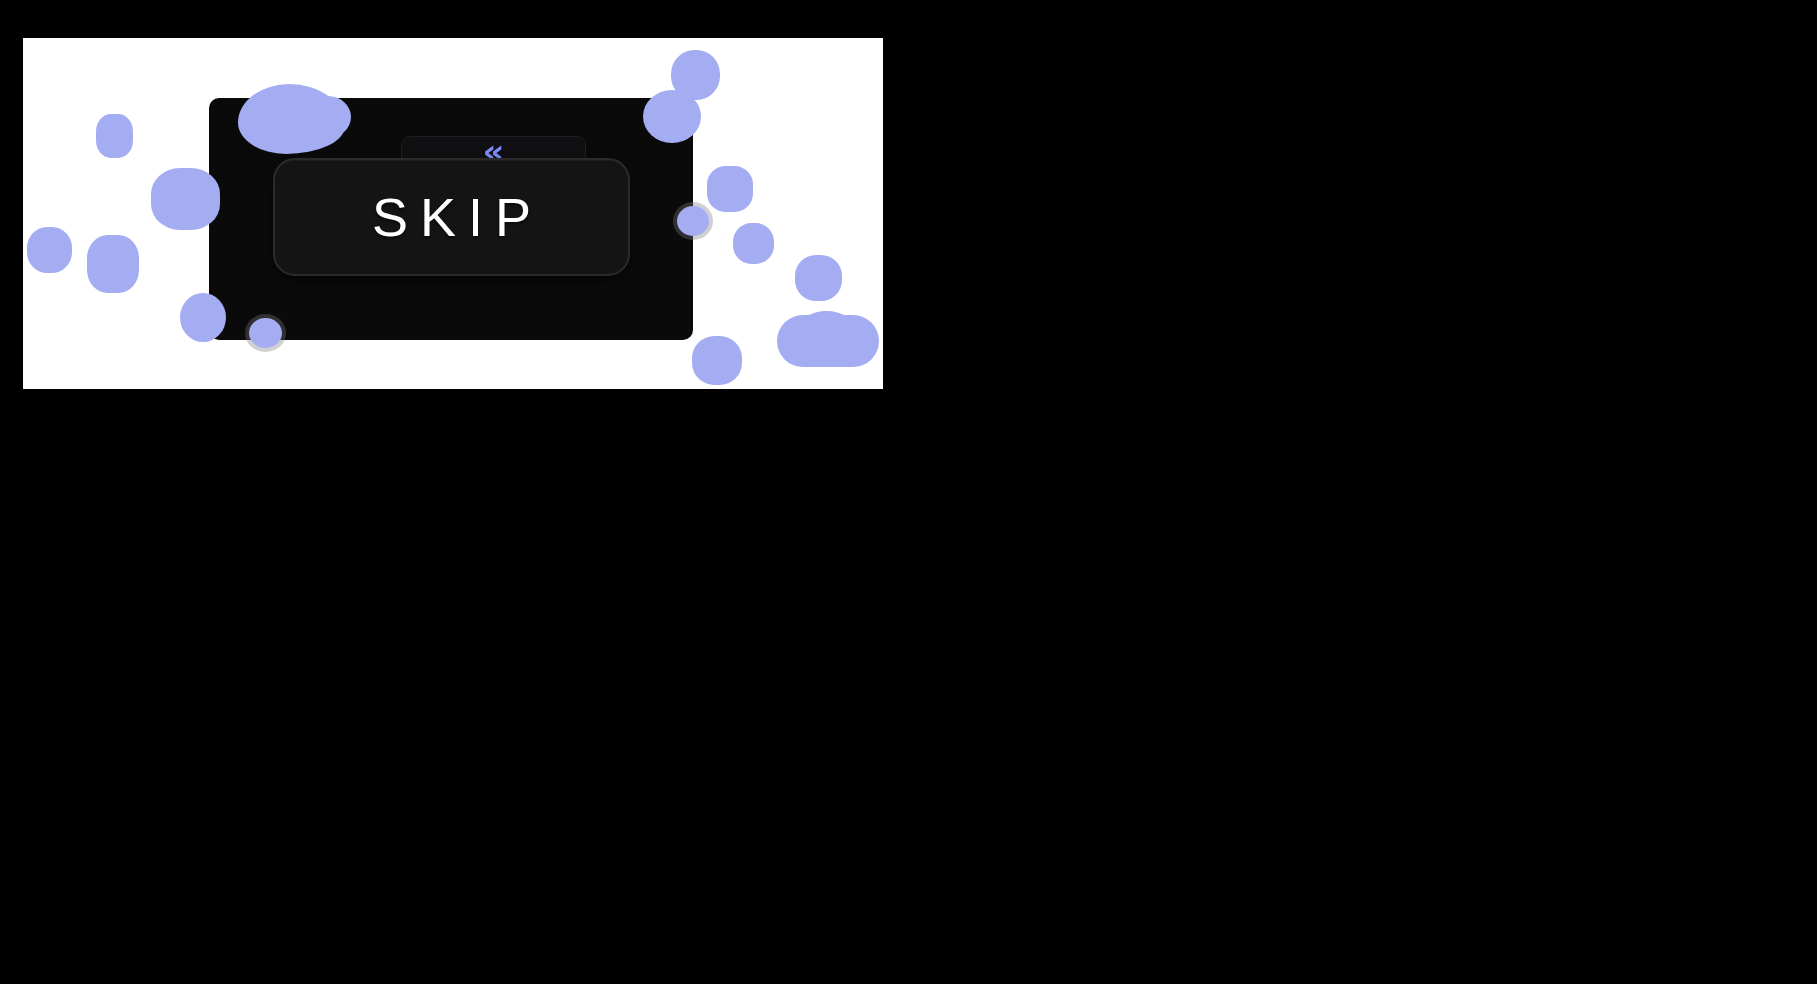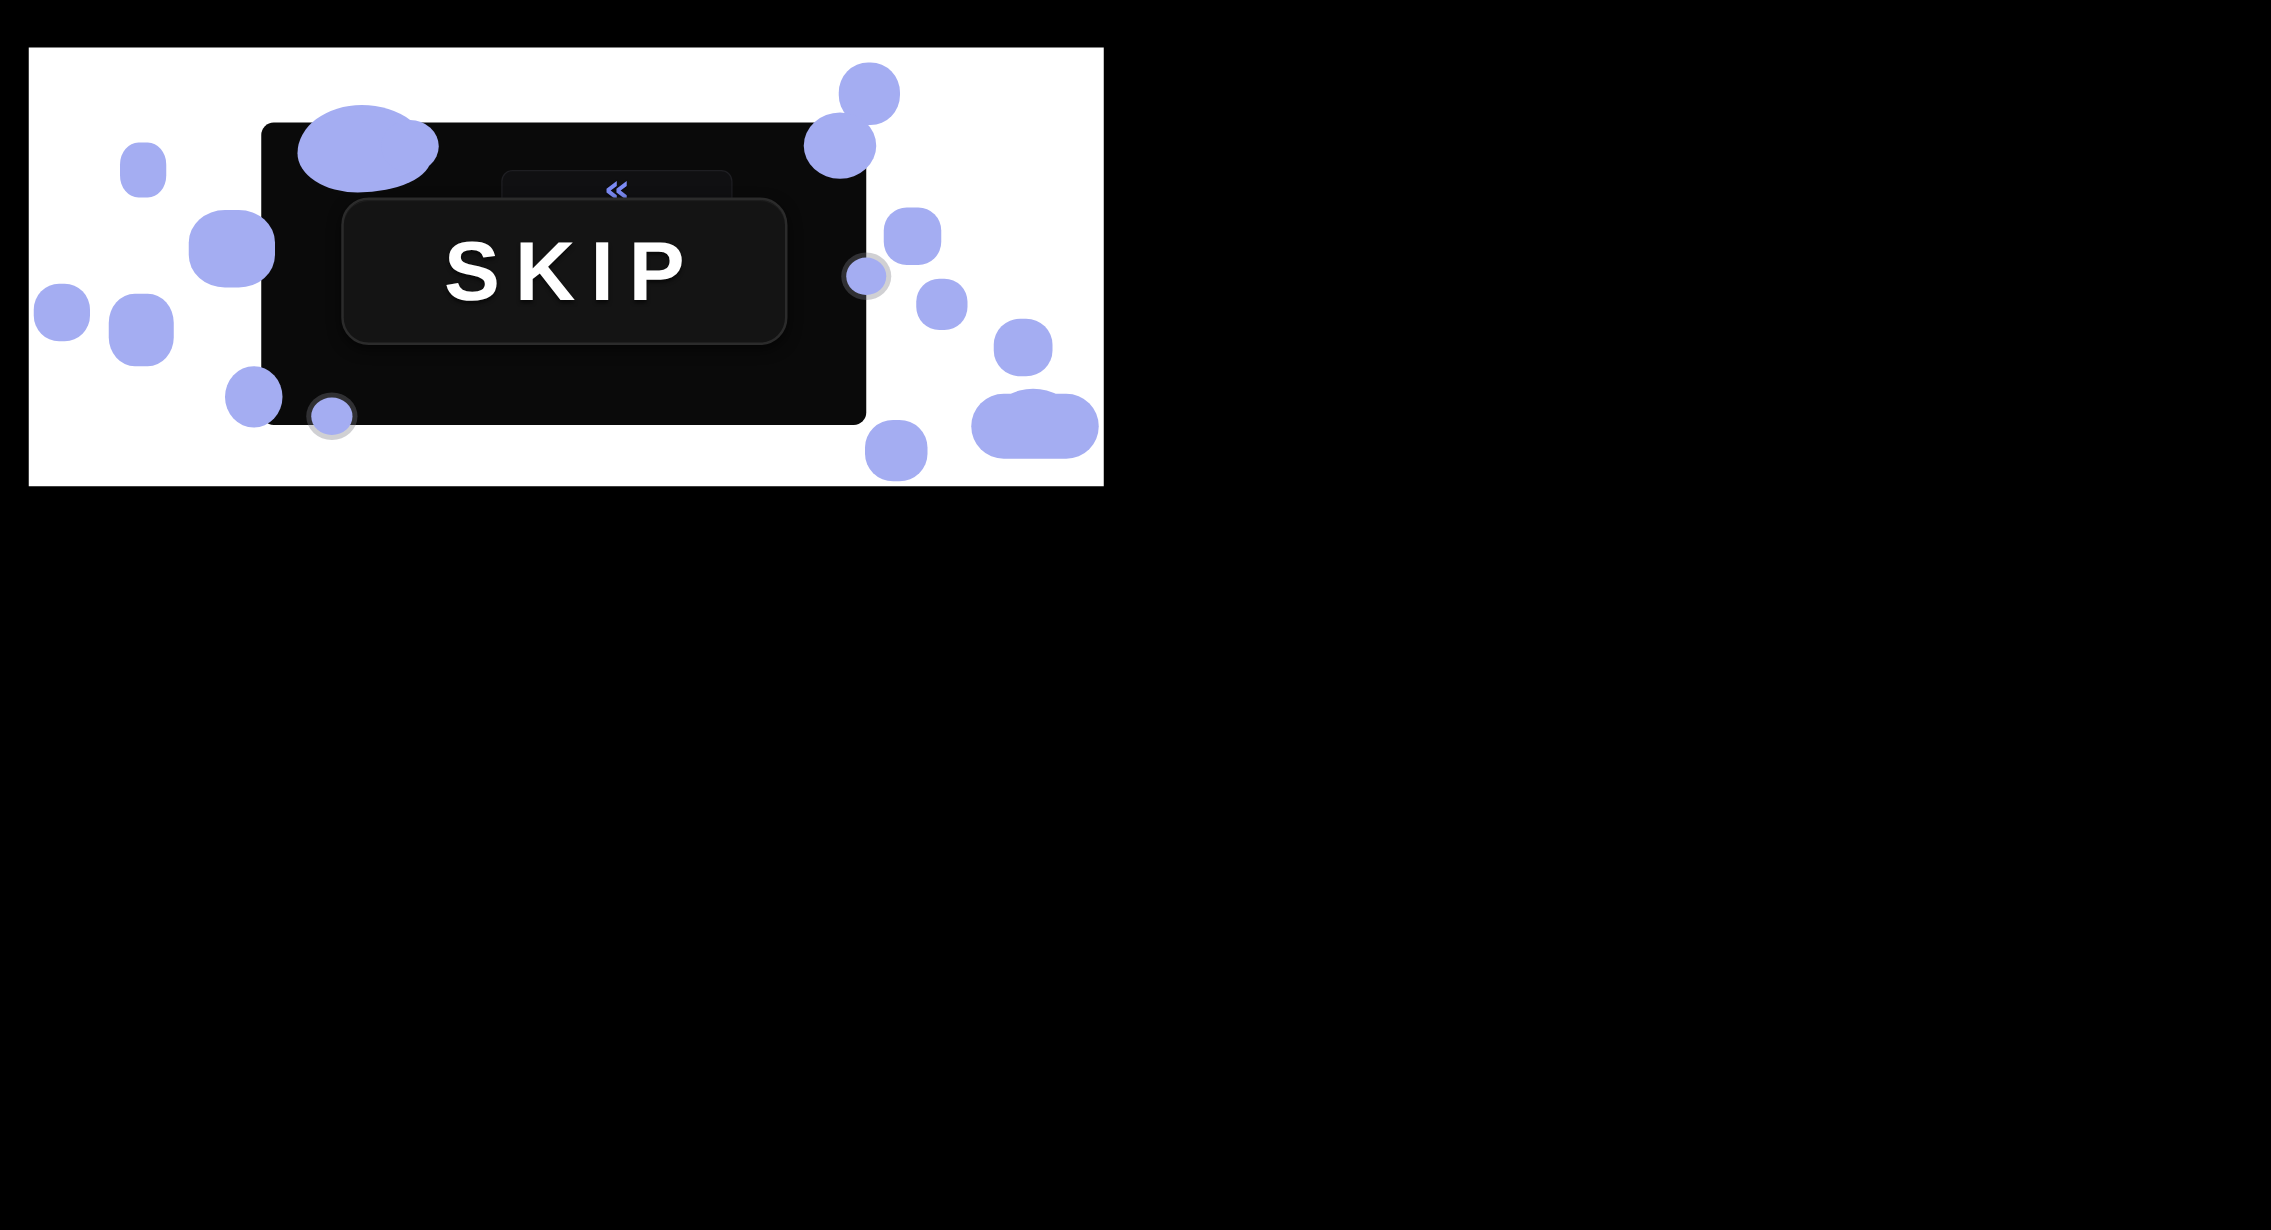--- a/index.html
+++ b/index.html
@@ -65,22 +65,22 @@
     border: 2px solid var(--button-border, #2b2b2b);
     border-radius: 22px;
     box-shadow: 0 4px 10px rgba(0,0,0,.55), inset 0 1px 0 rgba(255,255,255,.04);
     display: flex;
     align-items: center;
     justify-content: center;
     cursor: pointer;
   }
   .skip-label {
     color: var(--skip-text, #fff);
-    font-size: 67px;
-    font-weight: 700;
+    font-size: 54px;
+    font-weight: 400;
     letter-spacing: 12px;
     padding-left: 12px; 
     text-shadow: 0 2px 3px rgba(0,0,0,.55);
   }
   .blob {
     position: absolute;
     background: var(--blob, #a4adf2);
   }
 </style>
 </head>

